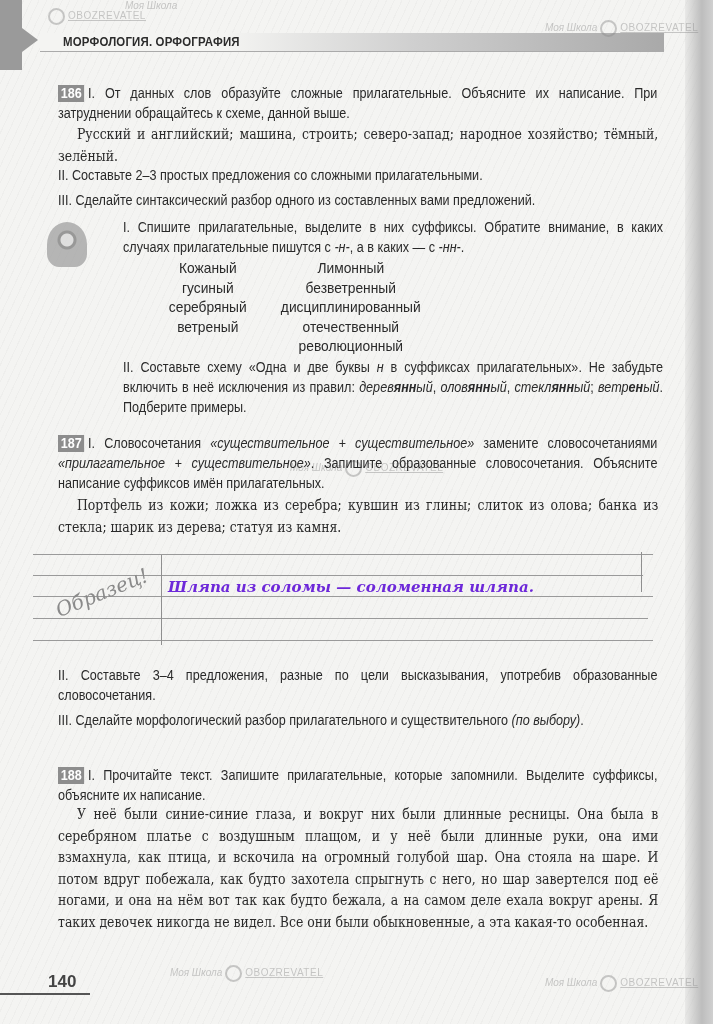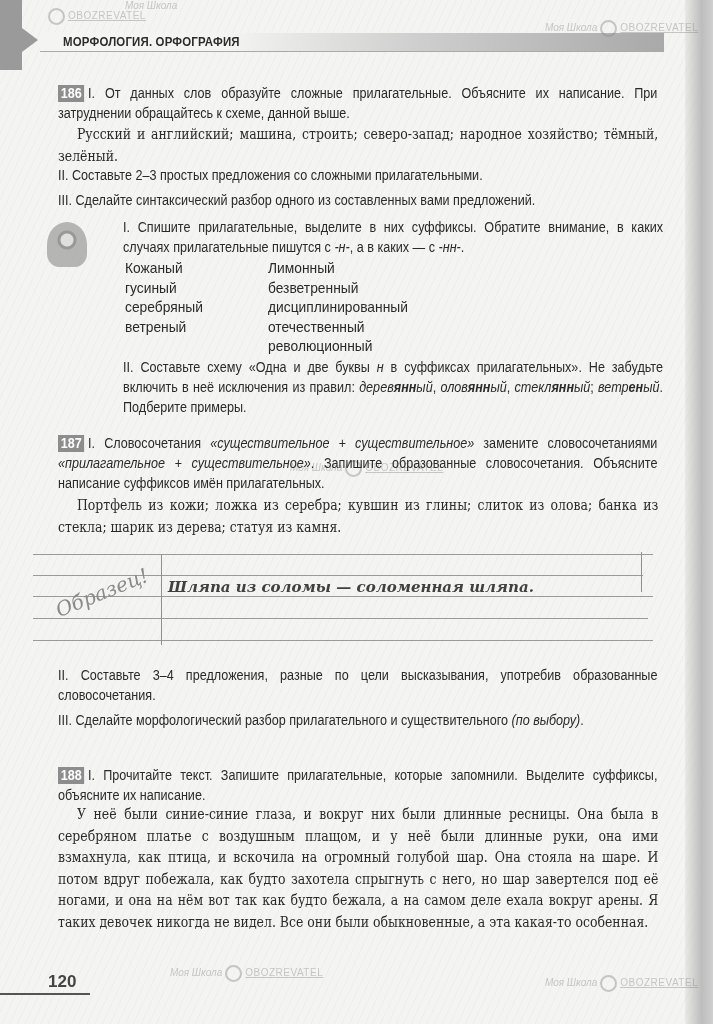--- a/index.html
+++ b/index.html
@@ -42,38 +42,38 @@
     .block { position: absolute; left: 58px; width: 600px; }
     .sans { font-family: "Liberation Sans", sans-serif; font-size: 14px; line-height: 20px; transform: scaleX(0.9); transform-origin: left; width: 666px; }
     .serif { font-family: "DejaVu Serif", serif; font-size: 14.5px; line-height: 22px; transform: scaleX(0.86); transform-origin: left; width: 698px; }
     .justify { text-align: justify; }
     .badge {
       display: inline-block; background: #8d8d8d; color: #fff; font-weight: bold;
       padding: 0 3px; margin-right: 4px; font-size: 14px; line-height: 17px;
     }
     .indent { text-indent: 22px; }
     .words { position: absolute; left: 125px; top: 258px; font-size: 15px; line-height: 19.5px; }
-    .words .col { position: absolute; top: 0; width: 180px; }
+    .words .col { position: absolute; top: 0; width: 180px; text-align: center; }
     .words .col div { white-space: nowrap; transform: scaleX(0.92); transform-origin: left; }
     .mascot {
       position: absolute; left: 47px; top: 222px; width: 40px; height: 45px;
       border-radius: 50% 50% 30% 30%;
       background: radial-gradient(circle at 50% 40%, #d8d8d8 0 6px, #7a7a7a 7px 9px, #a0a0a0 10px);
       opacity: 0.75;
     }
     .sample-box { position: absolute; left: 33px; top: 550px; width: 640px; height: 100px; }
     .sample-box .hline { position: absolute; left: 0; height: 1px; background: #9a9a9a; }
     .sample-box .vline { position: absolute; top: 5px; width: 1px; height: 90px; background: #8f8f8f; }
     .sample-label {
       position: absolute; left: 28px; top: 48px; font-family: "DejaVu Serif", serif; font-style: italic;
       font-size: 20px; color: #8a8a8a; transform: rotate(-22deg); transform-origin: left bottom;
     }
     .sample-text {
       position: absolute; left: 168px; top: 578px; font-family: "DejaVu Serif", serif;
-      font-style: italic; font-weight: bold; font-size: 15px; color: #404040;
+      font-style: italic; font-weight: bold; font-size: 15px; color: #6d28d9;
     }
     .page-num { position: absolute; left: 48px; top: 972px; font-size: 17px; font-weight: bold; color: #444; }
     .page-line { position: absolute; left: 0; top: 993px; width: 90px; height: 2px; background: #555; }
     .wm {
       position: absolute; font-size: 10px; color: rgba(140,140,140,0.45); font-style: italic;
       white-space: nowrap; pointer-events: none;
     }
     .wm b { font-style: normal; font-weight: normal; letter-spacing: 0.5px; text-decoration: underline; }
     .wm .logo { display: inline-block; width: 13px; height: 13px; border-radius: 50%; border: 2px solid rgba(140,140,140,0.45); vertical-align: middle; margin: 0 3px; }
     i { font-style: italic; }
@@ -149,14 +149,14 @@
 <div class="block sans justify" style="top:665px;">II. Составьте 3–4 предложения, разные по цели высказывания, употребив образованные словосочетания.</div>
 <div class="block sans justify" style="top:710px;">
   <span>III. Сделайте морфологический разбор прилагательного и существительного </span><i>(по выбору)</i><span>.</span>
 </div>
 
 <div class="block sans justify" style="top:765px;">
   <span class="badge">188</span><span>I. Прочитайте текст. Запишите прилагательные, которые запомнили. Выделите суффиксы, объясните их написание.</span>
 </div>
 <div class="block serif justify indent" style="top:804px; line-height:21.6px;">У неё были синие-синие глаза, и вокруг них были длинные ресницы. Она была в серебряном платье с воздушным плащом, и у неё были длинные руки, она ими взмахнула, как птица, и вскочила на огромный голубой шар. Она стояла на шаре. И потом вдруг побежала, как будто захотела спрыгнуть с него, но шар завертелся под её ногами, и она на нём вот так как будто бежала, а на самом деле ехала вокруг арены. Я таких девочек никогда не видел. Все они были обыкновенные, а эта какая-то особенная.</div>
 
-<div class="page-num">120</div>
+<div class="page-num">140</div>
 <div class="page-line"></div>
 
 </body></html>

